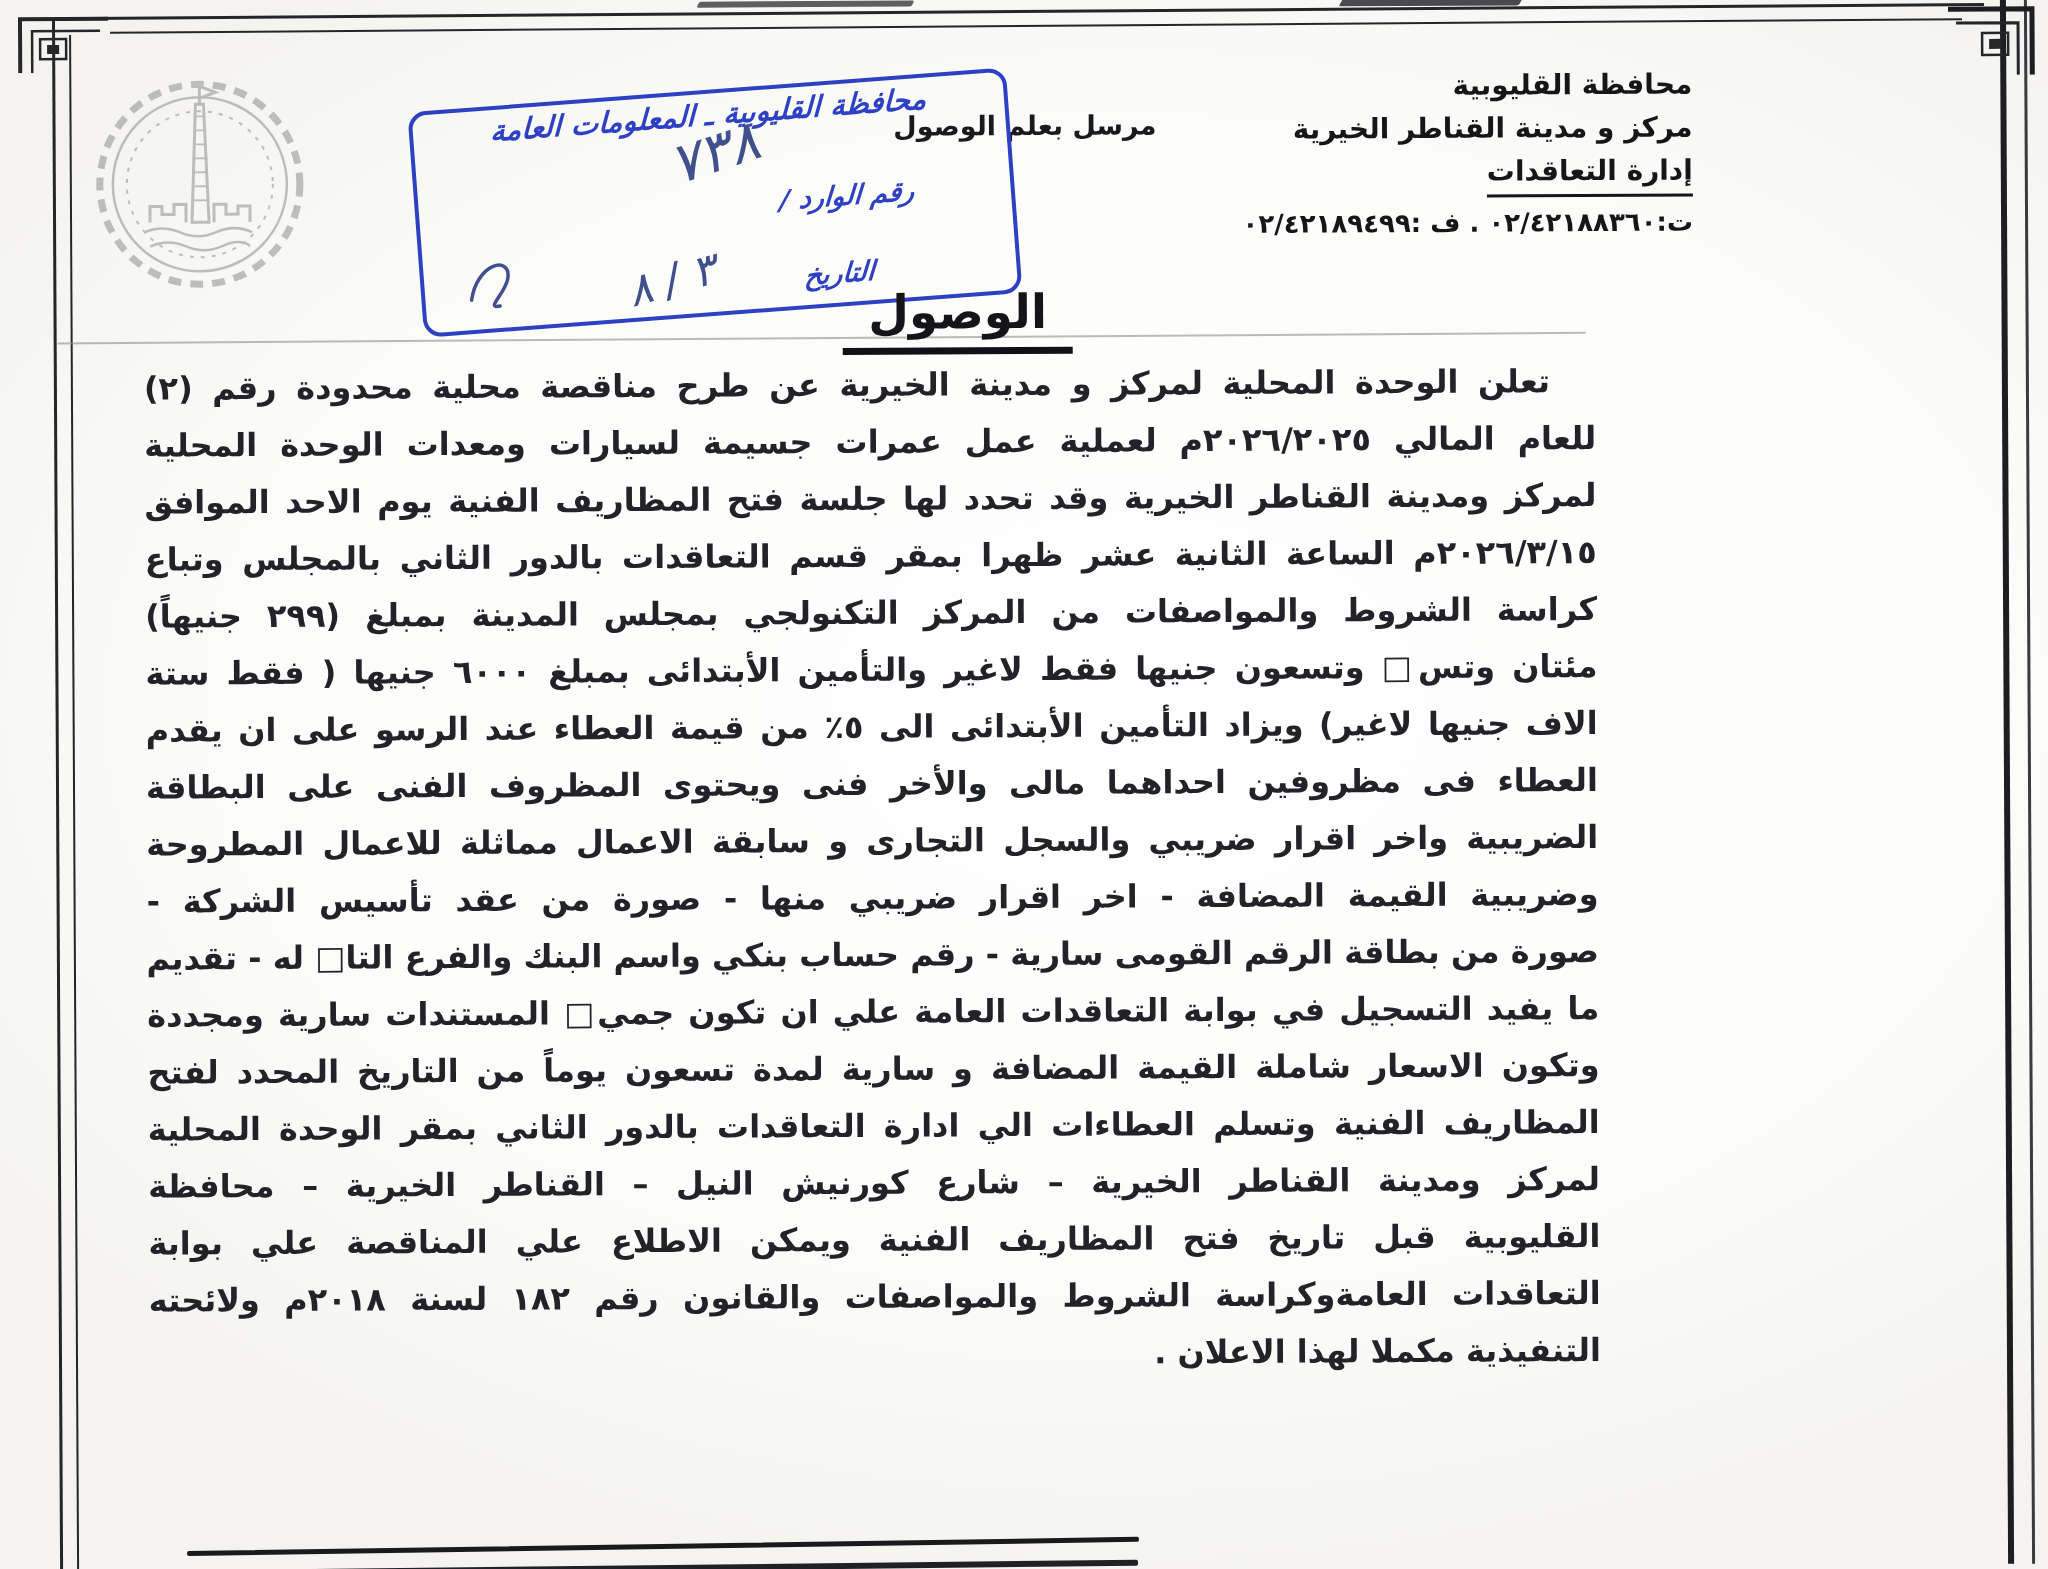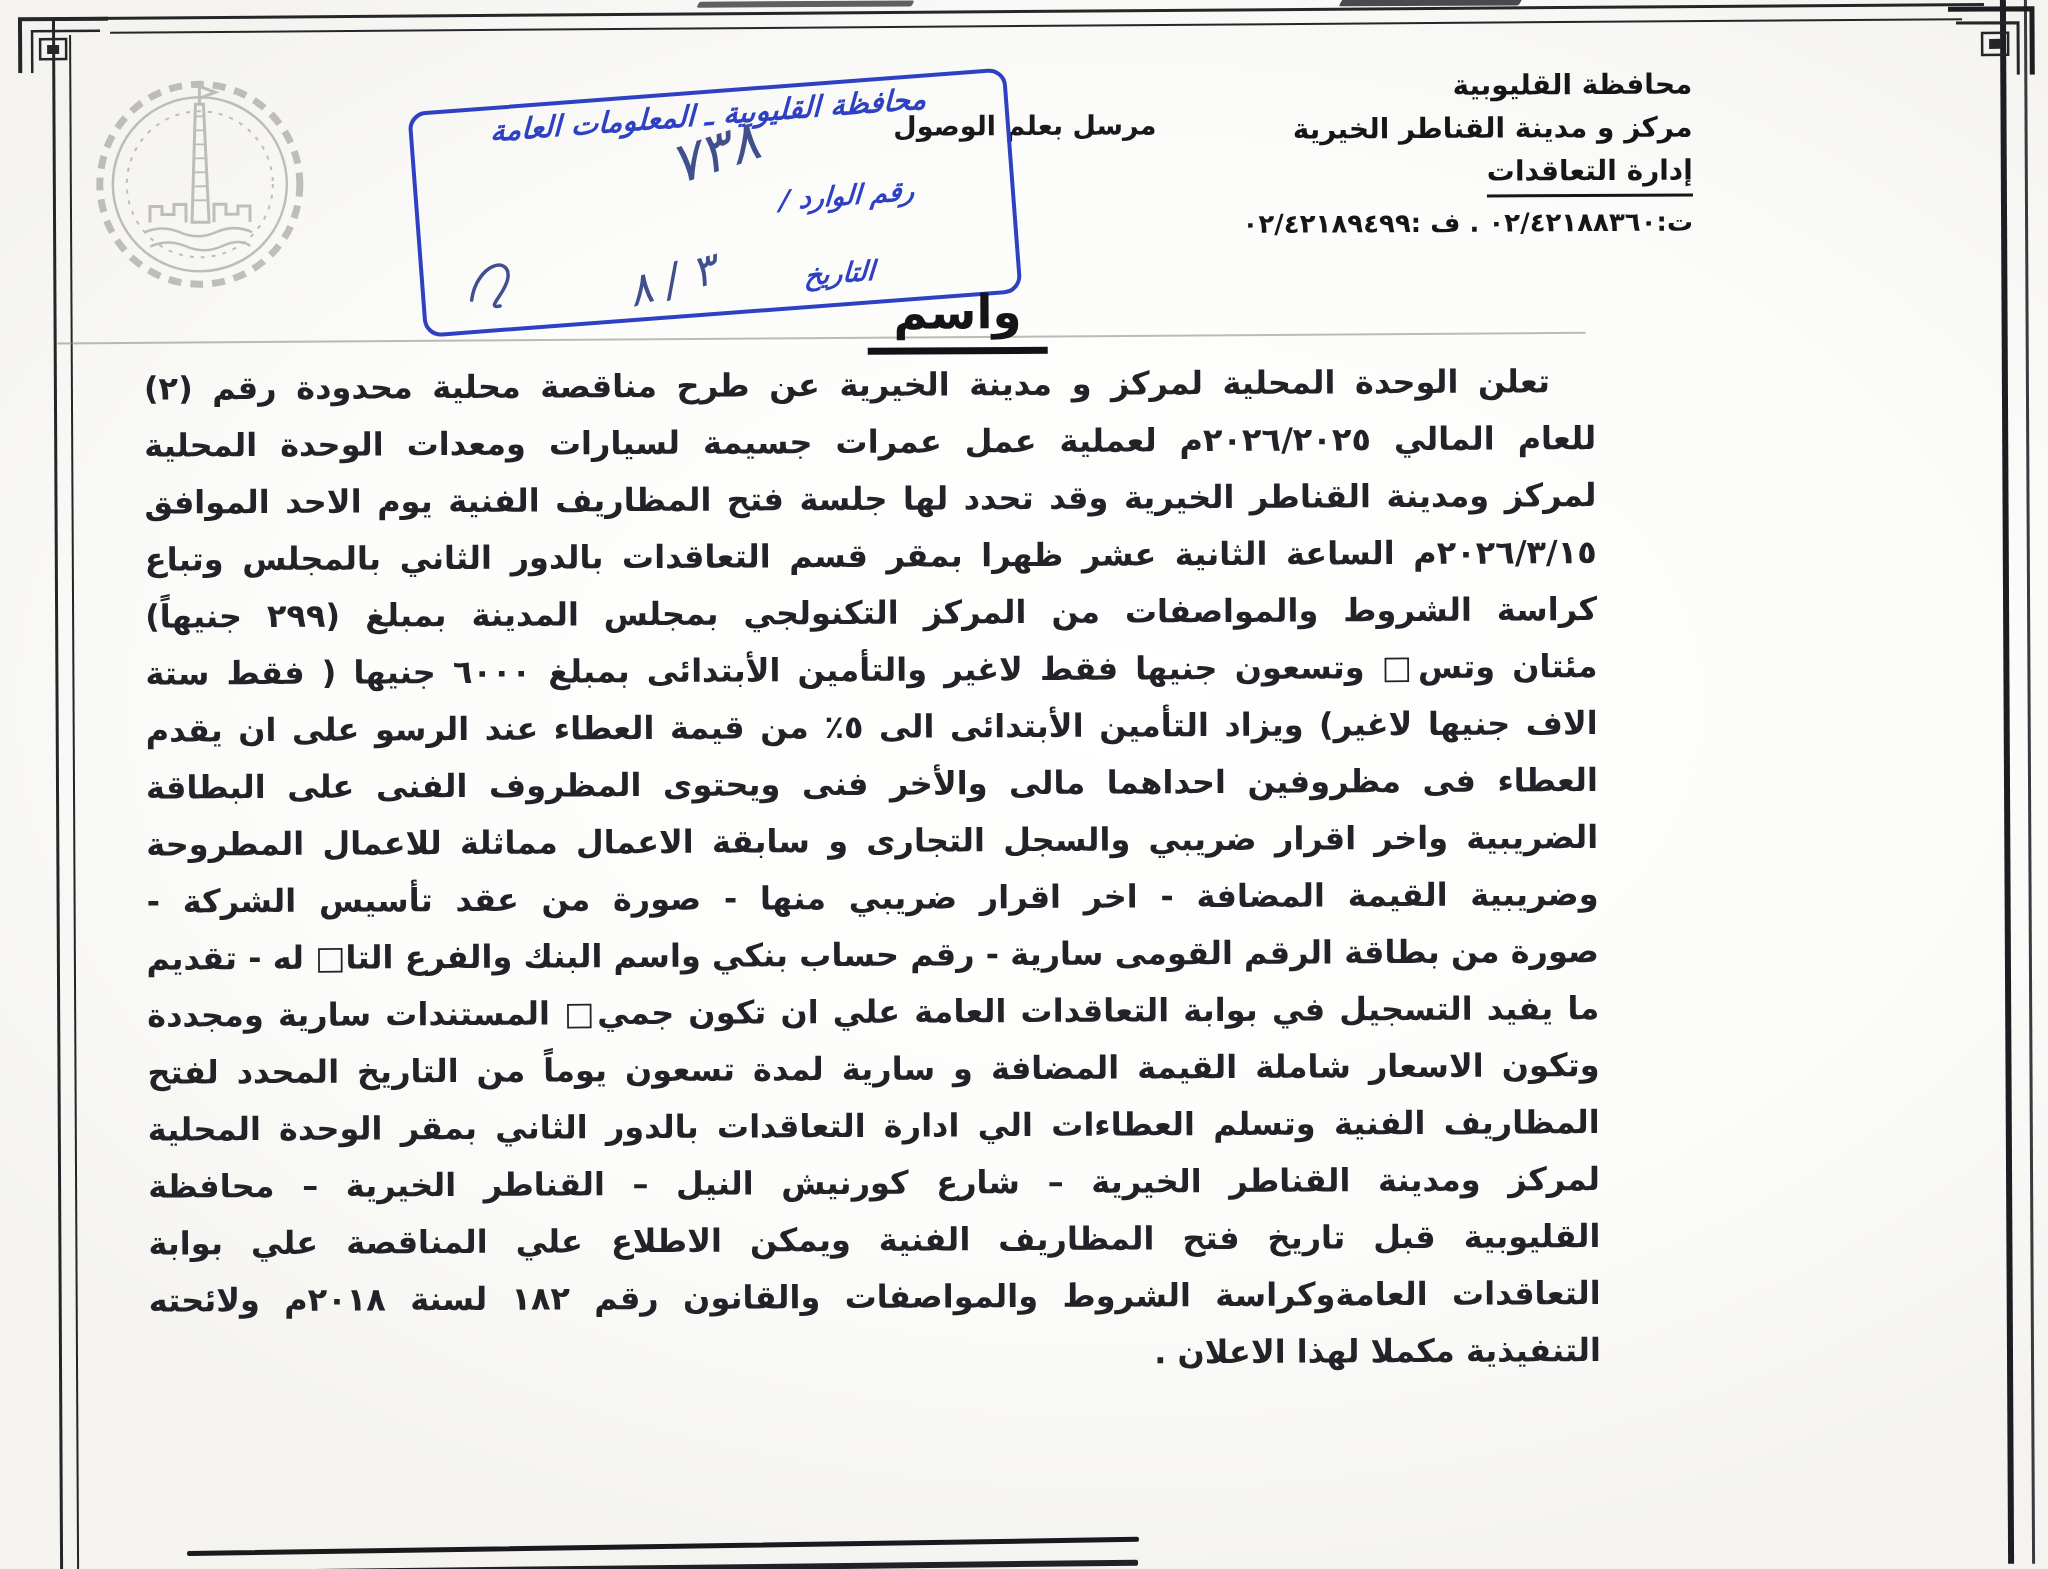--- a/index.html
+++ b/index.html
@@ -152,21 +152,21 @@
       <div class="s-date">٣ / ٨</div>
       <div class="s-row3">التاريخ</div>
       <svg class="s-squiggle" viewBox="0 0 70 70">
         <path d="M10 48 C 18 12, 52 6, 48 28 C 45 44, 22 58, 38 56" fill="none" stroke="#40508c" stroke-width="3.5" stroke-linecap="round"></path>
       </svg>
     </div>
 
     <div class="divider"></div>
 
     <div class="title-wrap">
-      <span class="title-text">واسم</span>
+      <span class="title-text">الوصول</span>
     </div>
 
     <div class="body-text">
       <div class="bl first">تعلن الوحدة المحلية لمركز و مدينة  الخيرية عن طرح مناقصة محلية محدودة رقم (٢)</div>
       <div class="bl">للعام المالي ٢٠٢٦/٢٠٢٥م لعملية عمل عمرات جسيمة لسيارات ومعدات الوحدة المحلية</div>
       <div class="bl">لمركز ومدينة القناطر الخيرية وقد  تحدد لها جلسة فتح المظاريف الفنية يوم الاحد  الموافق</div>
       <div class="bl">٢٠٢٦/٣/١٥م الساعة الثانية عشر ظهرا بمقر قسم التعاقدات بالدور الثاني بالمجلس وتباع</div>
       <div class="bl">كراسة الشروط والمواصفات من المركز التكنولجي بمجلس المدينة بمبلغ  (٢٩٩ جنيهاً)</div>
       <div class="bl">مئتان وتس□ وتسعون جنيها فقط لاغير والتأمين الأبتدائى بمبلغ ٦٠٠٠ جنيها ( فقط ستة</div>
       <div class="bl">الاف جنيها لاغير) ويزاد التأمين الأبتدائى الى ٥٪ من قيمة العطاء عند الرسو على ان يقدم</div>

